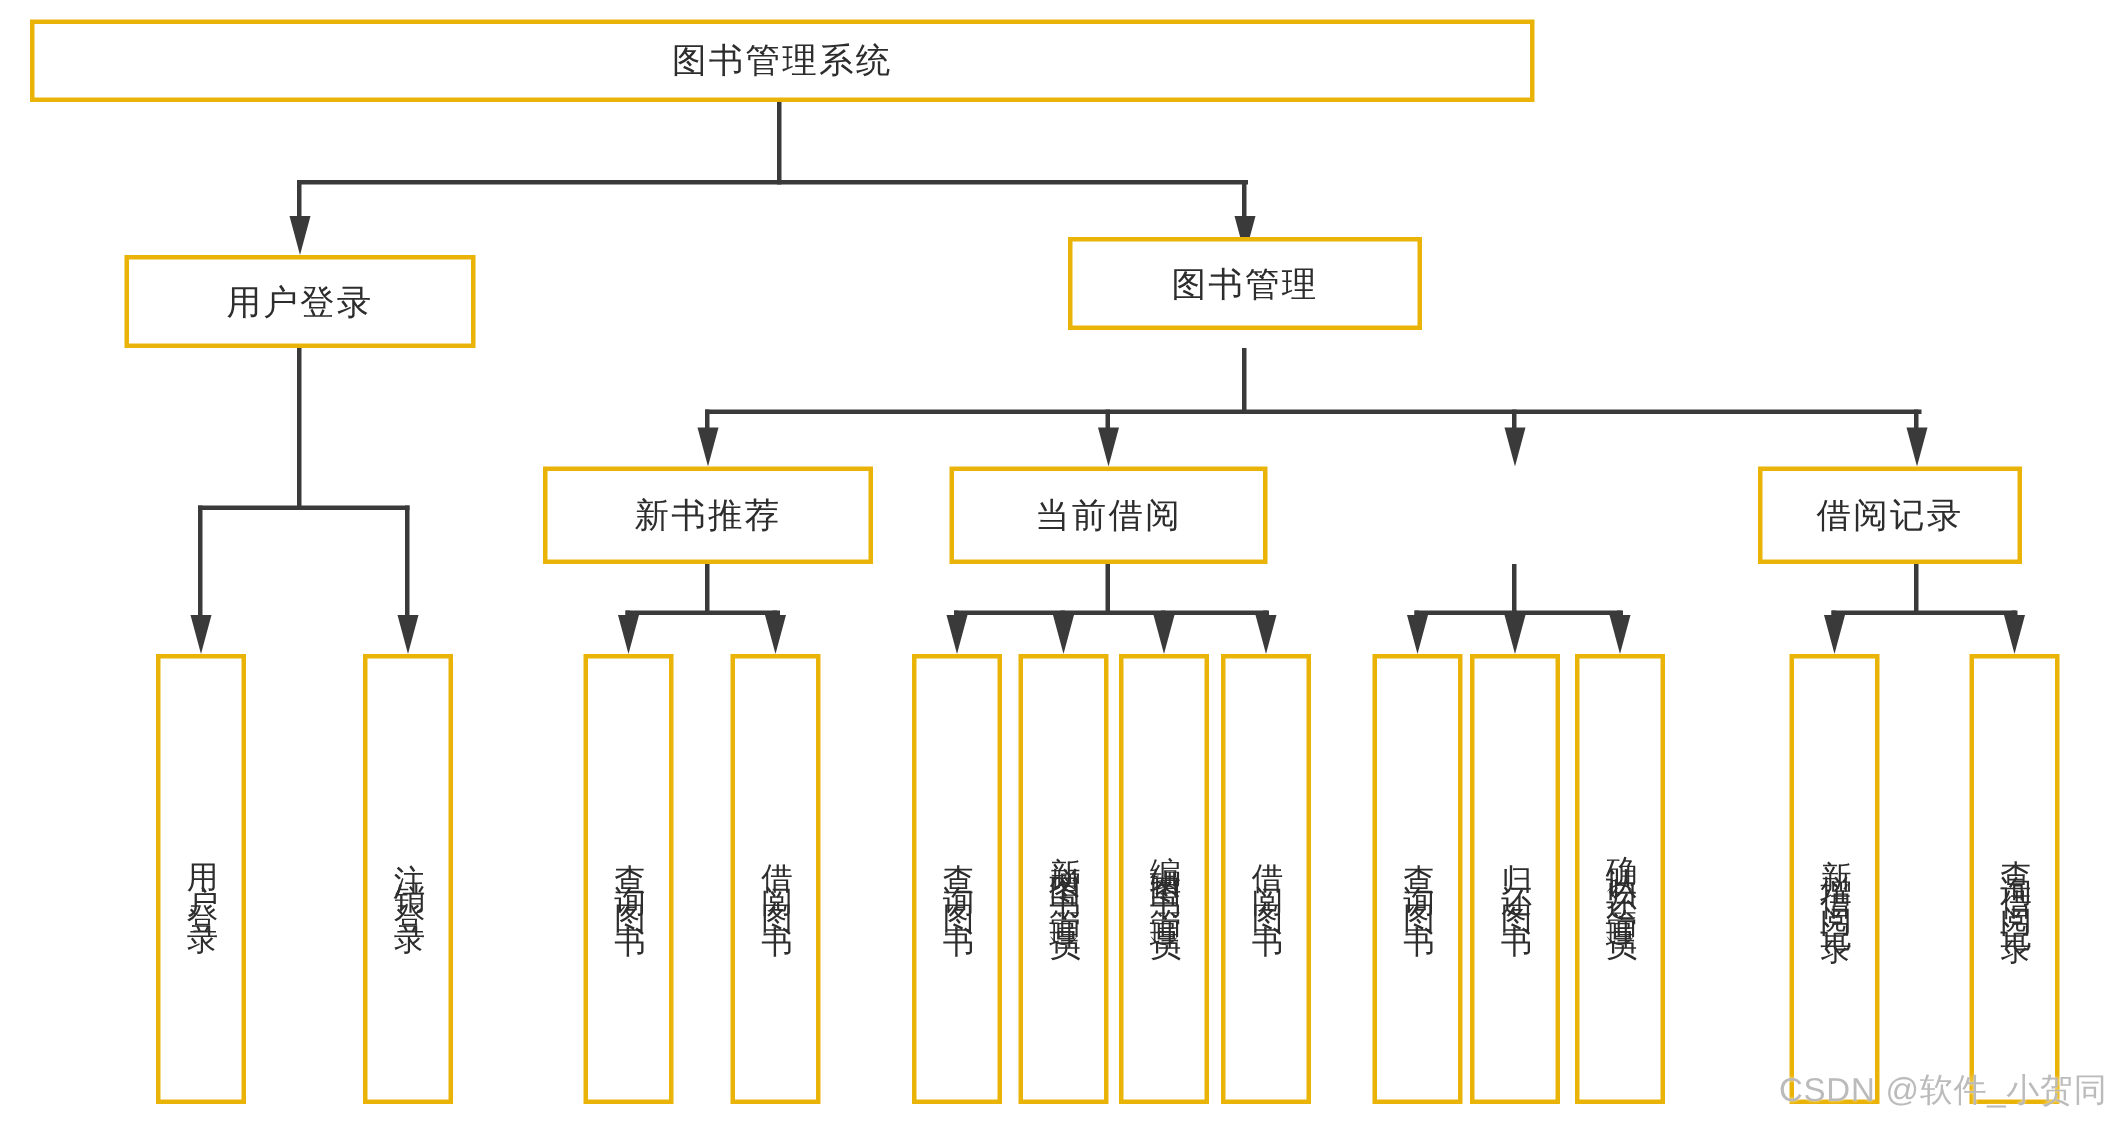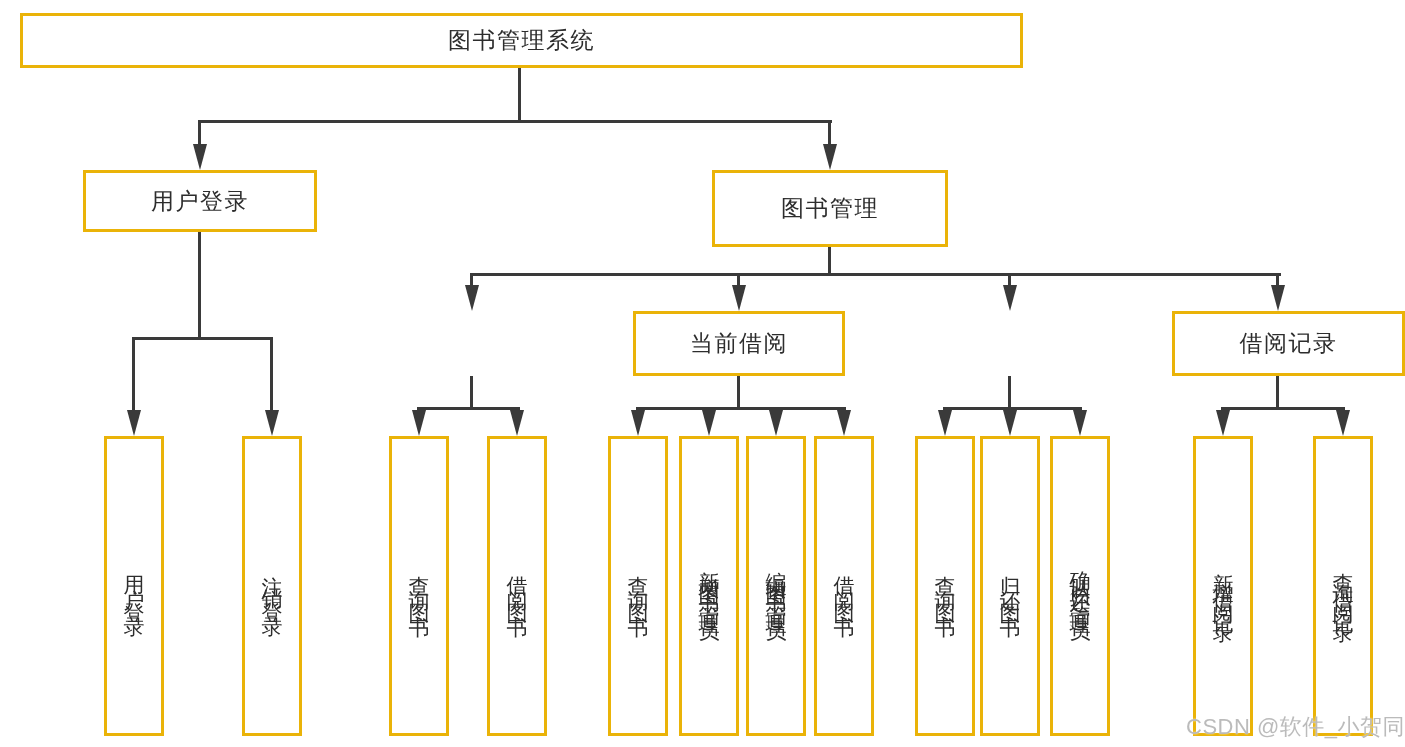--- a/index.html
+++ b/index.html
@@ -95,24 +95,25 @@
   <div class="vline" style="left:1276px;top:376px;height:34px"></div>
   <div class="hline" style="left:1221px;top:407px;width:124px"></div>
   <div class="vline" style="left:1221px;top:407px;height:9px"></div>
   <div class="ahead" style="left:1216px;top:410px"></div>
   <div class="vline" style="left:1341px;top:407px;height:9px"></div>
   <div class="ahead" style="left:1336px;top:410px"></div>
 
   <div class="box hbox" style="left:20px;top:13px;width:1003px;height:55px">图书管理系统</div>
 
   <div class="box hbox" style="left:83px;top:170px;width:234px;height:62px">用户登录</div>
-  <div class="box hbox" style="left:712px;top:170px;width:236px;height:77px">图书管理</div>
+  <div class="box hbox" style="left:712px;top:158px;width:236px;height:62px">图书管理</div>
 
+  <div class="box hbox" style="left:362px;top:311px;width:220px;height:65px">新书推荐</div>
   <div class="box hbox" style="left:633px;top:311px;width:212px;height:65px">当前借阅</div>
-  <div class="box hbox" style="left:1172px;top:311px;width:233px;height:65px">借阅记录</div>
+  <div class="box hbox" style="left:1172px;top:311px;width:176px;height:65px">借阅记录</div>
 
   <div class="box vbox" style="left:104px">用户登录</div>
   <div class="box vbox" style="left:242px">注销登录</div>
 
   <div class="box vbox" style="left:389px">查询图书</div>
   <div class="box vbox" style="left:487px">借阅图书</div>
 
   <div class="box vbox" style="left:608px">查询图书</div>
   <div class="box vbox tight" style="left:679px">新增图书（管理员）</div>
   <div class="box vbox tight" style="left:746px">编辑图书（管理员）</div>

